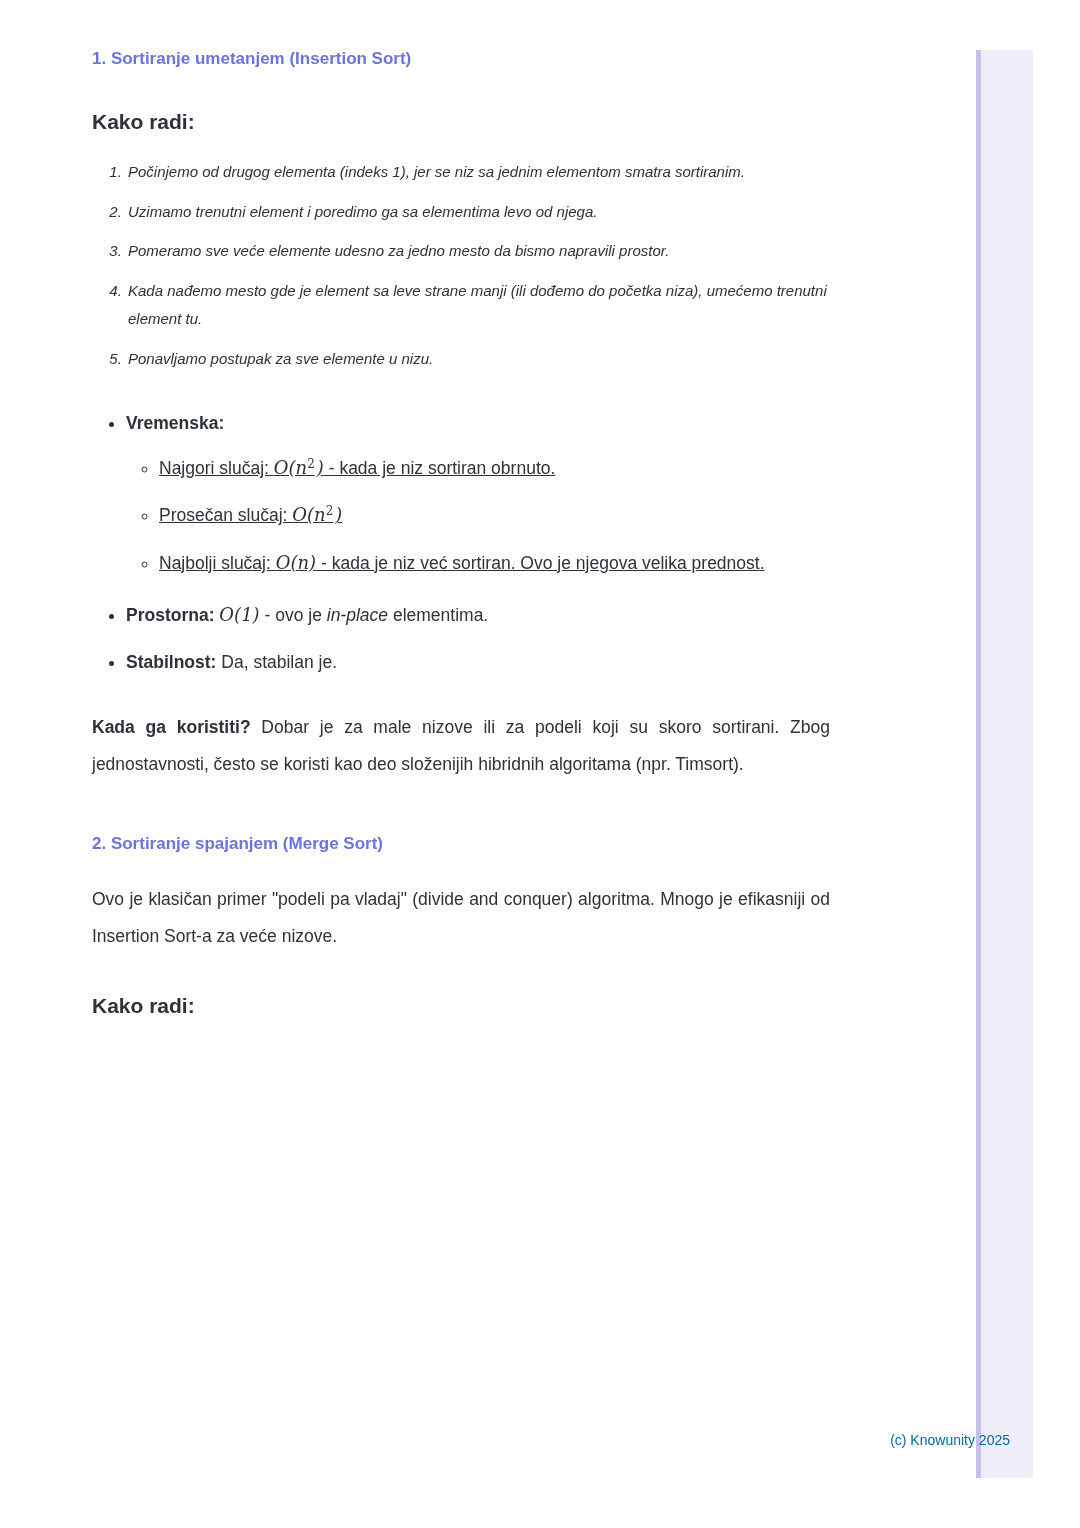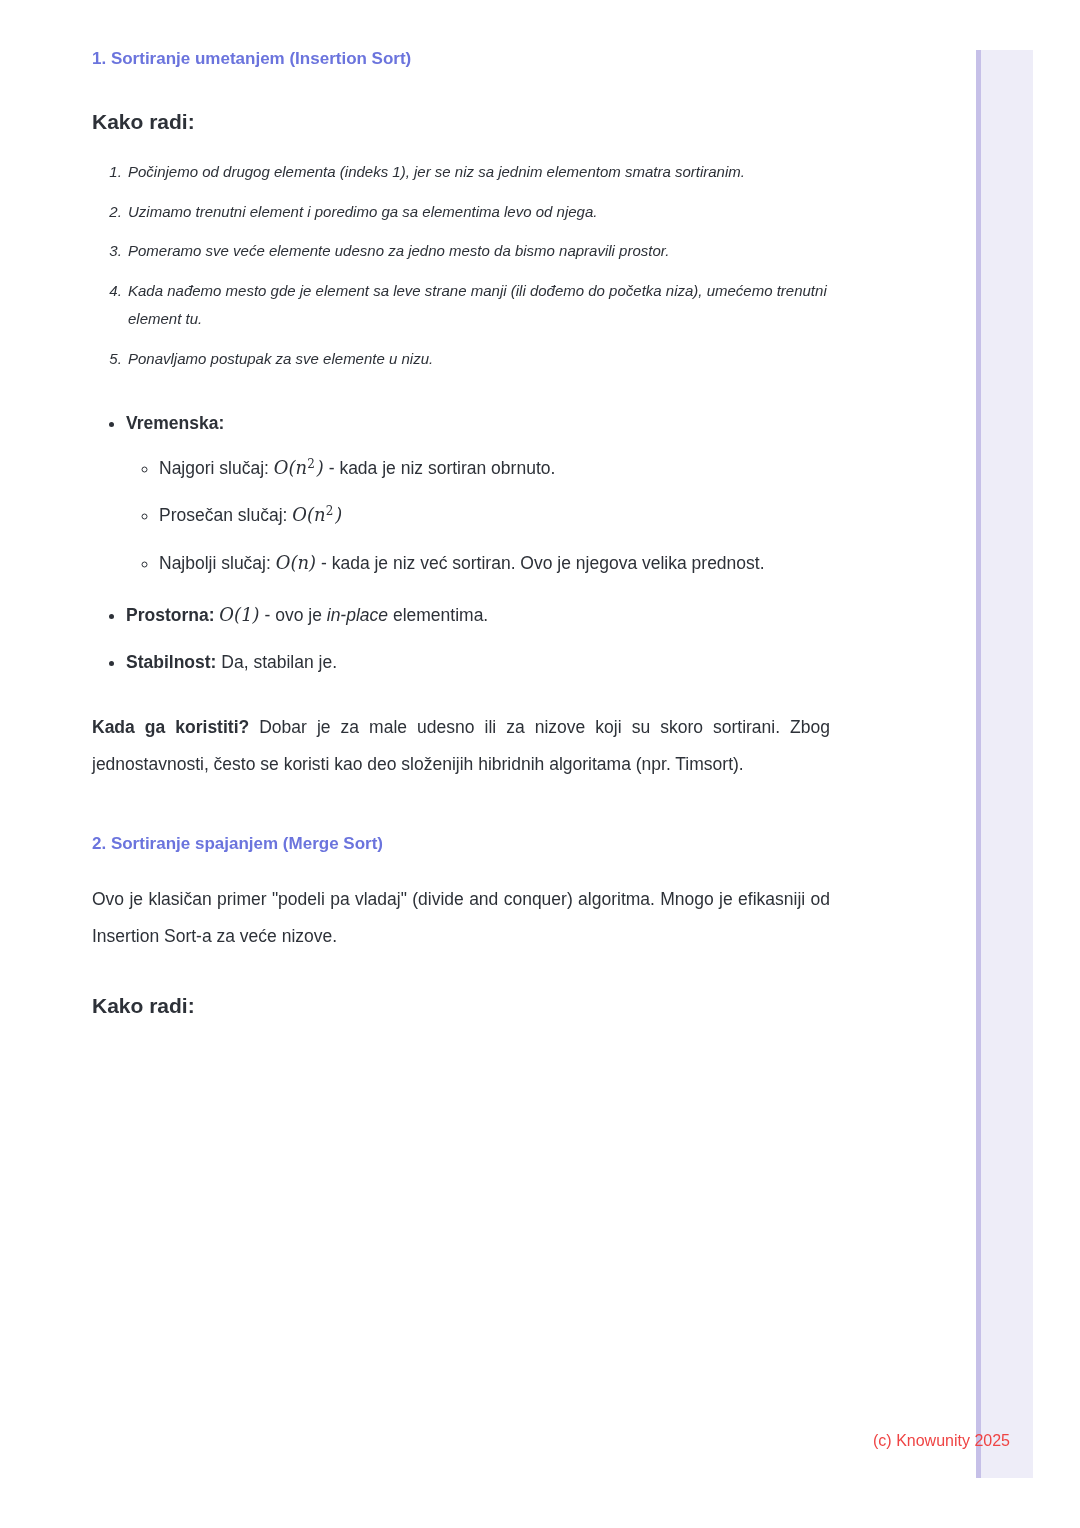--- a/index.html
+++ b/index.html
@@ -72,20 +72,21 @@
     list-style-type: disc;
   }
   ul.top-list > li {
     margin-bottom: 14px;
     line-height: 1.9;
   }
   ul.sub-list {
     margin: 10px 0 18px 0;
     padding-left: 33px;
     list-style-type: circle;
+    text-decoration: underline;
   }
   ul.sub-list > li {
     margin-bottom: 12px;
     line-height: 1.95;
   }
   .b { font-weight: 700; }
   .i { font-style: italic; }
   .math {
     font-family: "DejaVu Serif", serif;
     font-style: italic;
@@ -95,22 +96,22 @@
     font-family: "DejaVu Serif", serif;
     font-style: normal;
     font-size: 12px;
     margin-right: 2px;
   }
   sup.math-sup:empty { margin-right: 0; }
   .footer {
     position: absolute;
     top: 1432px;
     right: 70px;
-    font-size: 16px;
-    color: #ef4444;
+    font-size: 14px;
+    color: #0369a1;
     z-index: 3;
   }
 </style>
 </head>
 <body>
 
 <div class="side-strip"></div>
 
 <div class="content">
 
@@ -138,21 +139,21 @@
       </ul>
     </li>
     <li>
       <span class="b">Prostorna: </span><span class="math">O(1)</span><span> - ovo je </span><span class="i">in-place</span><span> elementima.</span>
     </li>
     <li>
       <span class="b">Stabilnost: </span><span>Da, stabilan je.</span>
     </li>
   </ul>
 
-  <p class="para"><span class="b">Kada ga koristiti?</span><span> Dobar je za male udesno ili za nizove koji su skoro sortirani. Zbog jednostavnosti, često se koristi kao deo složenijih hibridnih algoritama (npr. Timsort).</span></p>
+  <p class="para"><span class="b">Kada ga koristiti?</span><span> Dobar je za male nizove ili za podeli koji su skoro sortirani. Zbog jednostavnosti, često se koristi kao deo složenijih hibridnih algoritama (npr. Timsort).</span></p>
 
   <h1 class="section-title second">2. Sortiranje spajanjem (Merge Sort)</h1>
 
   <p class="para">Ovo je klasičan primer "podeli pa vladaj" (divide and conquer) algoritma. Mnogo je efikasniji od Insertion Sort-a za veće nizove.</p>
 
   <p class="label">Kako radi:</p>
 
 
 </div>
 

